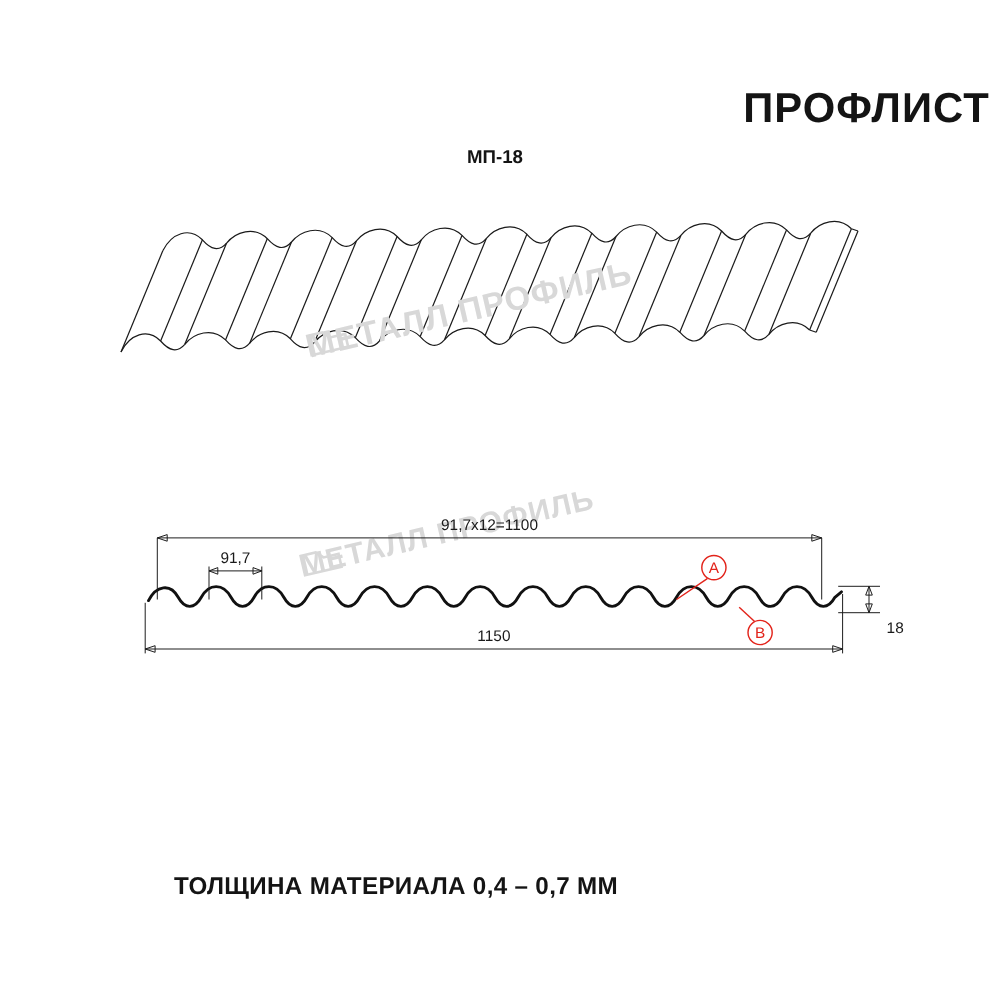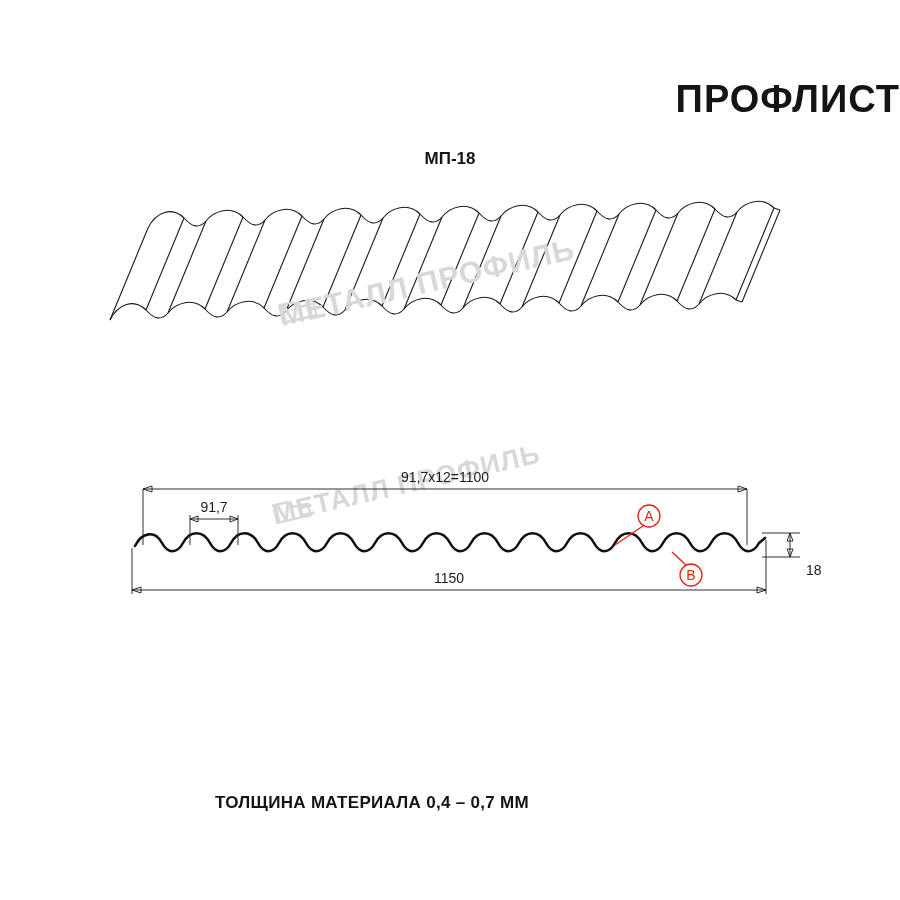--- a/index.html
+++ b/index.html
@@ -12,25 +12,25 @@
     overflow:hidden;
   }
   .sheet{position:absolute;left:0;top:0;width:900px;height:900px;}
 
   .title{
     position:absolute;left:0;top:78px;width:900px;text-align:right;
     font-size:38px;font-weight:bold;letter-spacing:1px;color:#141414;
   }
   .subtitle{
     position:absolute;left:0;top:133px;width:900px;text-align:center;
-    font-size:17px;font-weight:bold;color:#141414;margin-top:16px;
+    font-size:17px;font-weight:bold;color:#141414;
   }
   .footer{
-    position:absolute;left:12px;top:793px;width:720px;text-align:center;
-    font-size:17px;font-weight:bold;color:#141414;letter-spacing:0.3px;
+    position:absolute;left:0;top:793px;width:720px;text-align:center;
+    font-size:22px;font-weight:bold;color:#141414;letter-spacing:0.3px;
   }
 
   svg{position:absolute;left:0;top:0;overflow:visible;}
 
   .ln{fill:none;stroke:#1a1a1a;stroke-width:1.1;}
   .ln-thick{fill:none;stroke:#111111;stroke-width:2.6;stroke-linecap:round;stroke-linejoin:round;}
   .dim{fill:none;stroke:#1a1a1a;stroke-width:0.9;}
   .ext{fill:none;stroke:#1a1a1a;stroke-width:0.9;}
   .red{fill:none;stroke:#e2231a;stroke-width:1.3;}
   .redtext{fill:#e2231a;font-size:14px;font-family:"Liberation Sans", sans-serif;}

